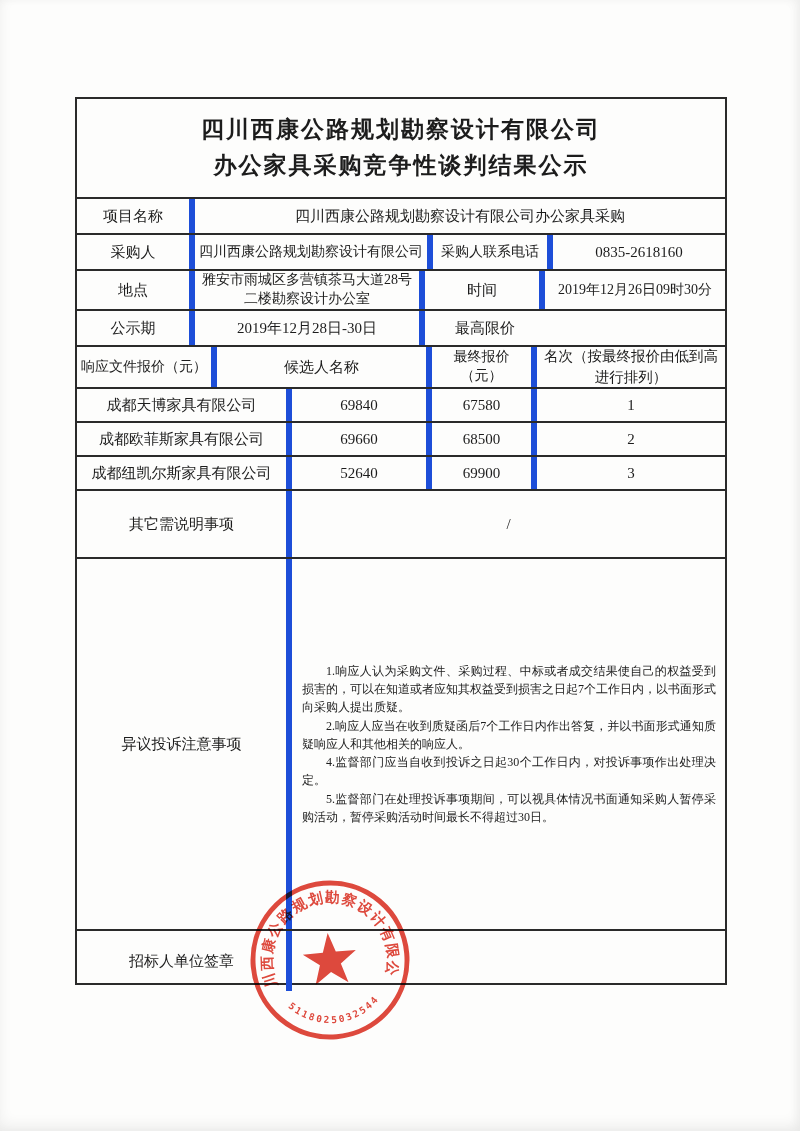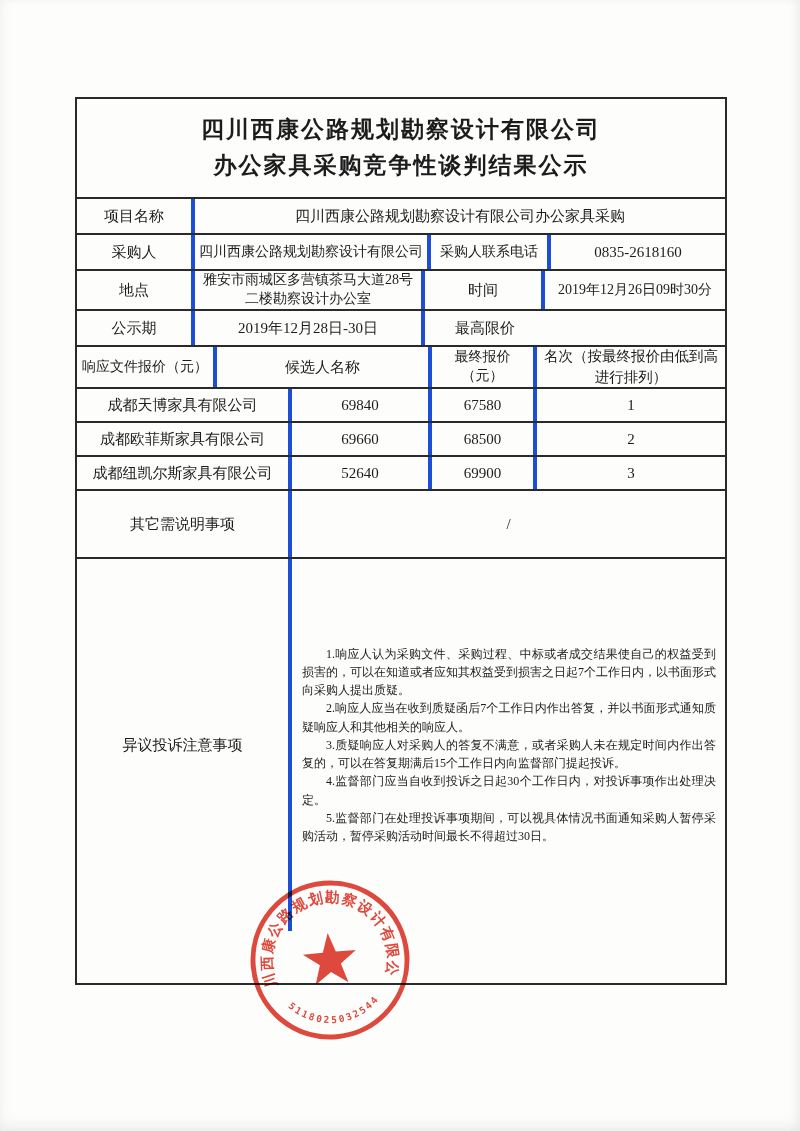--- a/index.html
+++ b/index.html
@@ -14,21 +14,21 @@
     box-shadow:inset 0 -6px 14px rgba(0,0,0,0.06), inset -4px 0 10px rgba(0,0,0,0.03);
   }
   .doc-table{
     position:absolute;left:75px;top:97px;width:652px;height:888px;
     border:2px solid #2a2a2a;box-sizing:border-box;
     display:flex;flex-direction:column;
   }
   .row{display:flex;flex-direction:row;box-sizing:border-box;border-bottom:2px solid #2a2a2a;flex:0 0 auto;}
   .row:last-child{border-bottom:none;}
   .cell{
-    box-sizing:border-box;border-right:4px solid #1d4ed8;
+    box-sizing:border-box;border-right:6px solid #1d4ed8;
     display:flex;flex-direction:column;align-items:center;justify-content:center;
     text-align:center;font-size:15px;line-height:1.35;padding:0 4px;
   }
   .cell:last-child{border-right:none;}
   .title-row{height:100px;align-items:center;justify-content:center;flex-direction:column;display:flex;}
   .title-line{font-size:23px;font-weight:700;letter-spacing:2px;line-height:36px;text-align:center;}
   .h36{height:36px}.h48{height:40px}.h42{height:42px}.h34{height:34px}
   .h52{height:68px}.h372{height:372px}.h60{height:60px}
   .w118{flex:0 0 118px}.w230{flex:0 0 230px}.w120{flex:0 0 120px}
   .w215{flex:0 0 215px}.w140{flex:0 0 140px}.w105{flex:0 0 105px}
@@ -123,26 +123,29 @@
   <div class="row h52">
     <div class="cell w215">其它需说明事项</div>
     <div class="cell grow">/</div>
   </div>
 
   <div class="row h372">
     <div class="cell w215">异议投诉注意事项</div>
     <div class="cell grow objection-content">
       <p>1.响应人认为采购文件、采购过程、中标或者成交结果使自己的权益受到损害的，可以在知道或者应知其权益受到损害之日起7个工作日内，以书面形式向采购人提出质疑。</p>
       <p>2.响应人应当在收到质疑函后7个工作日内作出答复，并以书面形式通知质疑响应人和其他相关的响应人。</p>
-      <p>3.质疑响应人对采购人的答复不满意，或者采购人未在规定时间内作出答复的，可以在答复期满后15个工作日内向监督部门提起投诉。</p>
       <p>4.监督部门应当自收到投诉之日起30个工作日内，对投诉事项作出处理决定。</p>
       <p>5.监督部门在处理投诉事项期间，可以视具体情况书面通知采购人暂停采购活动，暂停采购活动时间最长不得超过30日。</p>
     </div>
   </div>
 
+  <div class="row h60">
+    <div class="cell w215">招标人单位签章</div>
+    <div class="cell grow"></div>
+  </div>
 
 </div>
 
 <svg class="stamp" viewBox="0 0 170 170" xmlns="http://www.w3.org/2000/svg">
   <circle class="ring" cx="85" cy="85" r="77" stroke-width="5"></circle>
   <polygon class="star" points="85,58 91.5,77.1 111.6,77.3 95.5,89.4 101.5,108.7 85,97 68.5,108.7 74.5,89.4 58.4,77.3 78.5,77.1"></polygon>
   <defs>
     <path id="seal-top-arc" d="M 31.2,106.7 A 58,58 0 1 1 138.8,106.7" fill="none"></path>
     <path id="seal-bottom-arc" d="M 36.7,125.5 A 63,63 0 0 0 133.3,125.5" fill="none"></path>
   </defs>

